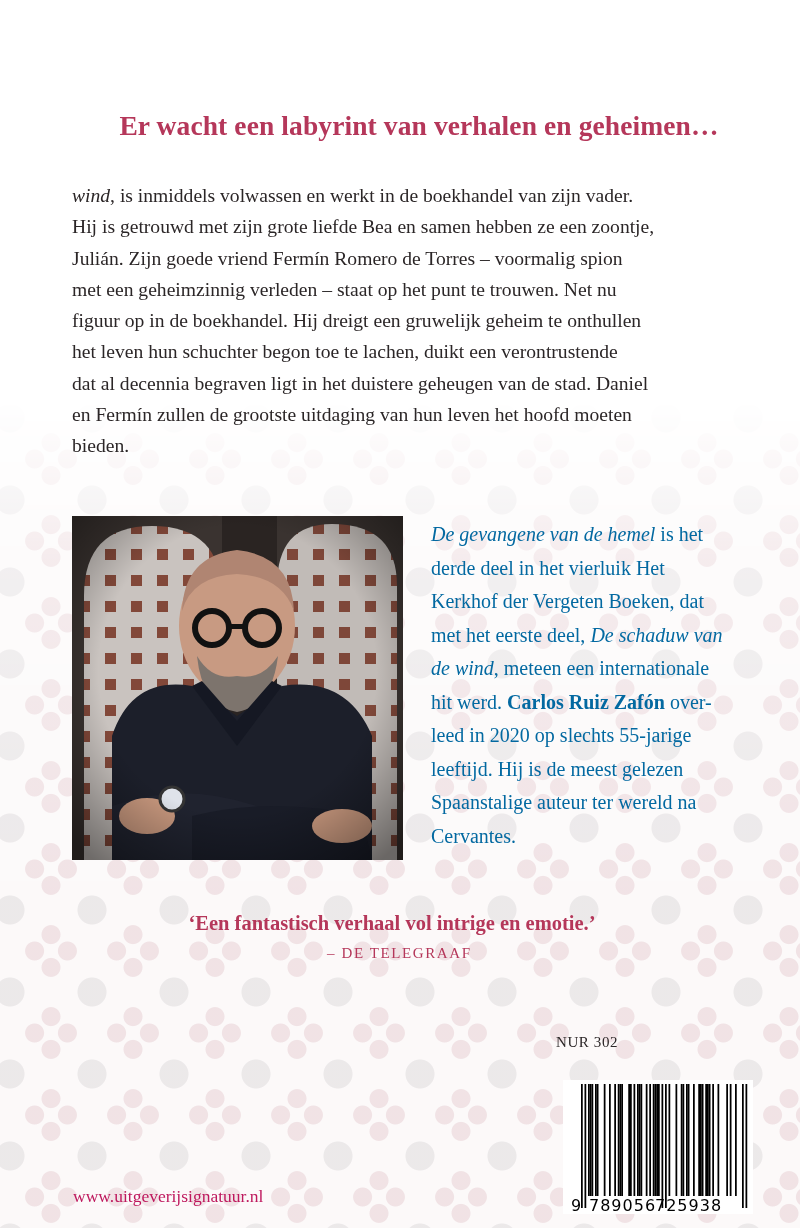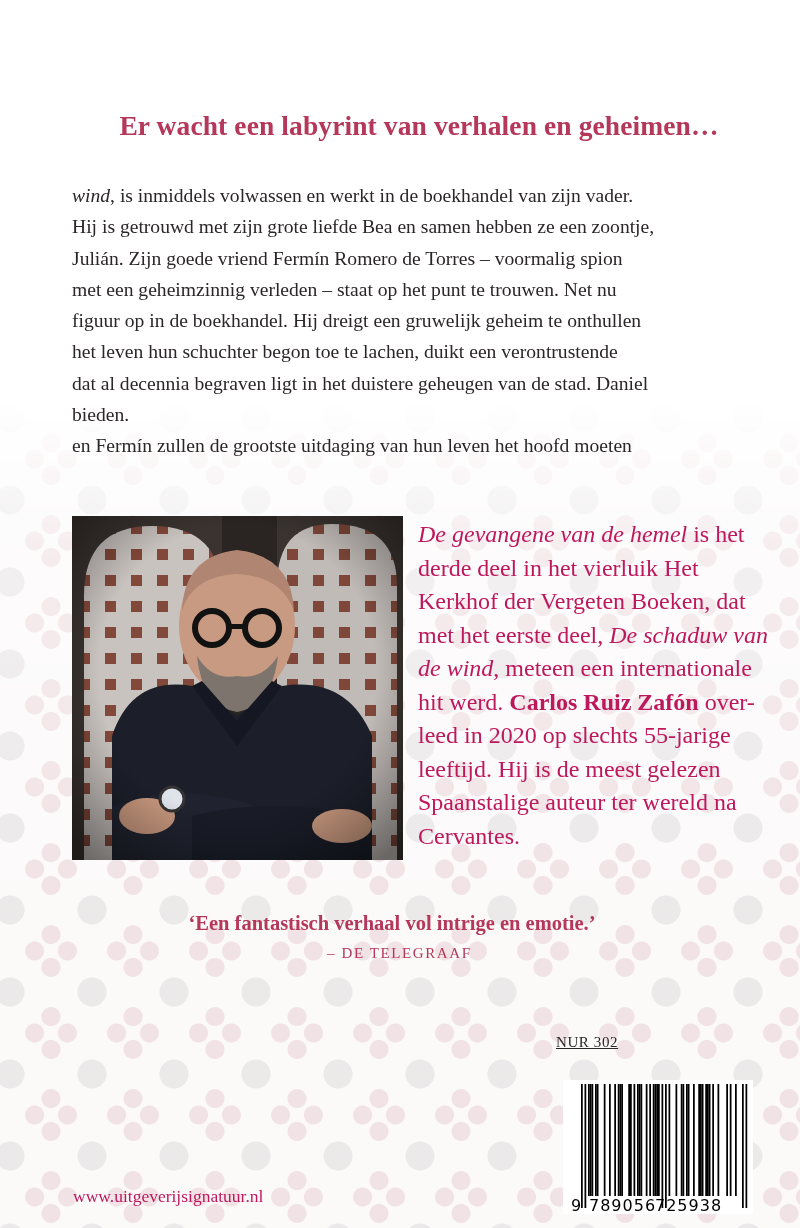--- a/index.html
+++ b/index.html
@@ -46,37 +46,37 @@
     .body-text .line { display: block; white-space: nowrap; }
     .body-text em, .bio em { font-style: italic; }
 
     .author-photo {
       position: absolute; left: 72px; top: 516px; width: 331px; height: 344px;
       overflow: hidden; background: #2f2b2b;
     }
     .author-photo svg { display: block; }
 
     .bio {
-      position: absolute; left: 418px; top: 518px; width: 350px;
-      font-size: 24px; line-height: 33.5px; color: #be185d;
+      position: absolute; left: 431px; top: 518px; width: 350px;
+      font-size: 20px; line-height: 33.5px; color: #0369a1;
     }
     .bio .line { display: block; white-space: nowrap; }
     .bio strong { font-weight: bold; }
 
     .quote {
       position: absolute; left: 0; top: 912px; width: 784px; text-align: center;
       font-size: 20.5px; font-weight: bold; color: #b5375a; white-space: nowrap;
     }
     .quote-source {
       position: absolute; left: 327px; top: 945px;
       font-size: 15px; color: #b5375a; letter-spacing: 1.6px; white-space: nowrap; text-align: right;
     }
     .nur {
       position: absolute; left: 556px; top: 1034px;
-      font-size: 15px; color: #2b2627; letter-spacing: 0.6px; white-space: nowrap; text-decoration: underline;
+      font-size: 15px; color: #2b2627; letter-spacing: 0.6px; white-space: nowrap;
     }
     .barcode {
       position: absolute; left: 563px; top: 1080px; width: 190px; height: 134px;
       background: #ffffff;
     }
     .barcode svg { display: block; }
     .website {
       position: absolute; left: 73px; top: 1186px;
       font-size: 17.5px; color: #be185d; white-space: nowrap;
     }
@@ -91,22 +91,22 @@
     <div class="headline">Er wacht een labyrint van verhalen en geheimen…</div>
 
     <div class="body-text" id="synopsis">
         <span class="line"><em>wind</em>, is inmiddels volwassen en werkt in de boekhandel van zijn vader.</span>
         <span class="line">Hij is getrouwd met zijn grote liefde Bea en samen hebben ze een zoontje,</span>
         <span class="line">Julián. Zijn goede vriend Fermín Romero de Torres – voormalig spion</span>
         <span class="line">met een geheimzinnig verleden – staat op het punt te trouwen. Net nu</span>
         <span class="line">figuur op in de boekhandel. Hij dreigt een gruwelijk geheim te onthullen</span>
         <span class="line">het leven hun schuchter begon toe te lachen, duikt een verontrustende</span>
         <span class="line">dat al decennia begraven ligt in het duistere geheugen van de stad. Daniel</span>
+        <span class="line">en Fermín zullen de grootste uitdaging van hun leven het hoofd moeten</span>
         <span class="line">bieden.</span>
-        <span class="line">en Fermín zullen de grootste uitdaging van hun leven het hoofd moeten</span>
       </div>
 
     <div class="author-photo" title="Portret van Carlos Ruiz Zafón met ronde zwarte bril, armen over elkaar">
       <svg width="331" height="344" viewBox="0 0 331 344" xmlns="http://www.w3.org/2000/svg">
         <defs>
           <pattern id="lattice" width="26" height="26" patternUnits="userSpaceOnUse">
             <rect width="26" height="26" fill="#d9d3cf"></rect>
             <rect x="7" y="7" width="11" height="11" fill="#8a4a3a"></rect>
           </pattern>
           <radialGradient id="vign" cx="50%" cy="45%" r="70%">

